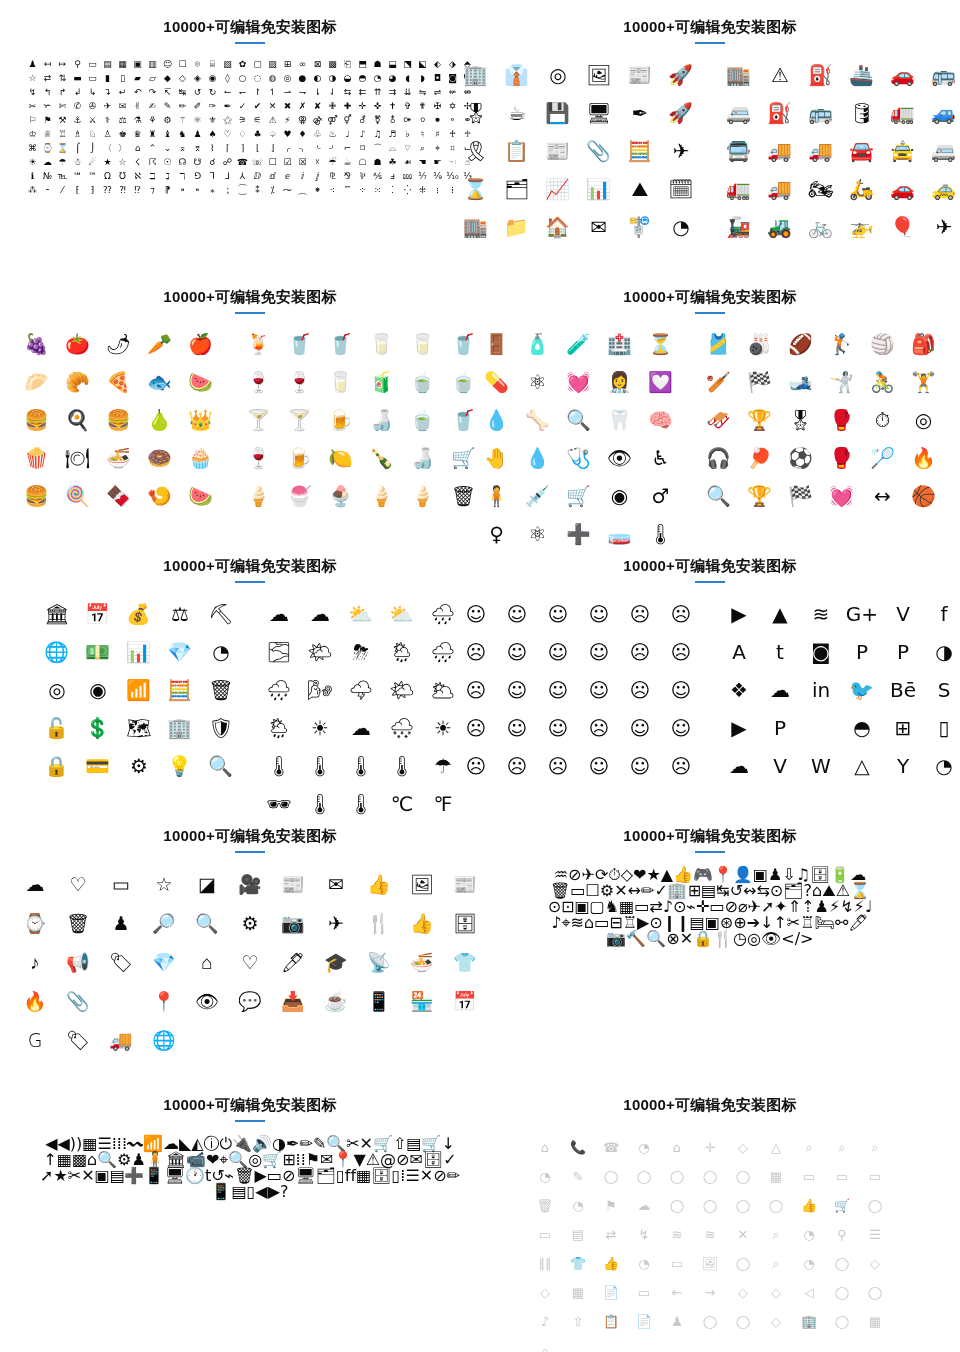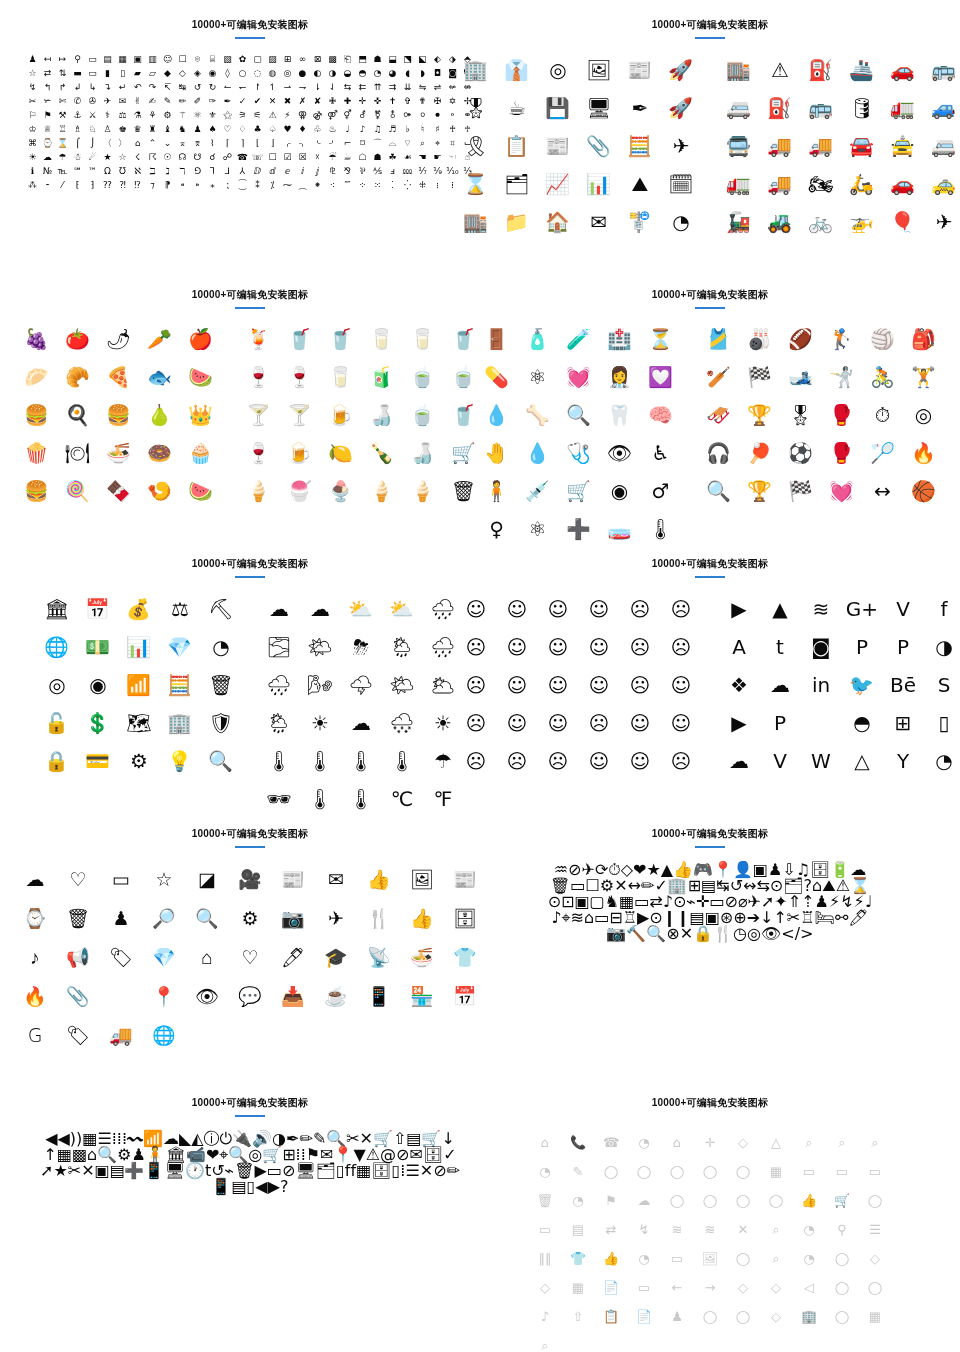--- a/index.html
+++ b/index.html
@@ -25,21 +25,21 @@
     flex-direction: row;
     width: 100%;
   }
   .panel {
     width: 50%;
     display: flex;
     flex-direction: column;
     align-items: center;
   }
   .panel-title {
-    font-size: 10px;
+    font-size: 15px;
     font-weight: bold;
     color: #111111;
     letter-spacing: 0.2px;
     text-align: center;
     margin-bottom: 5px;
     white-space: nowrap;
   }
   .title-rule {
     width: 30px;
     height: 2px;

